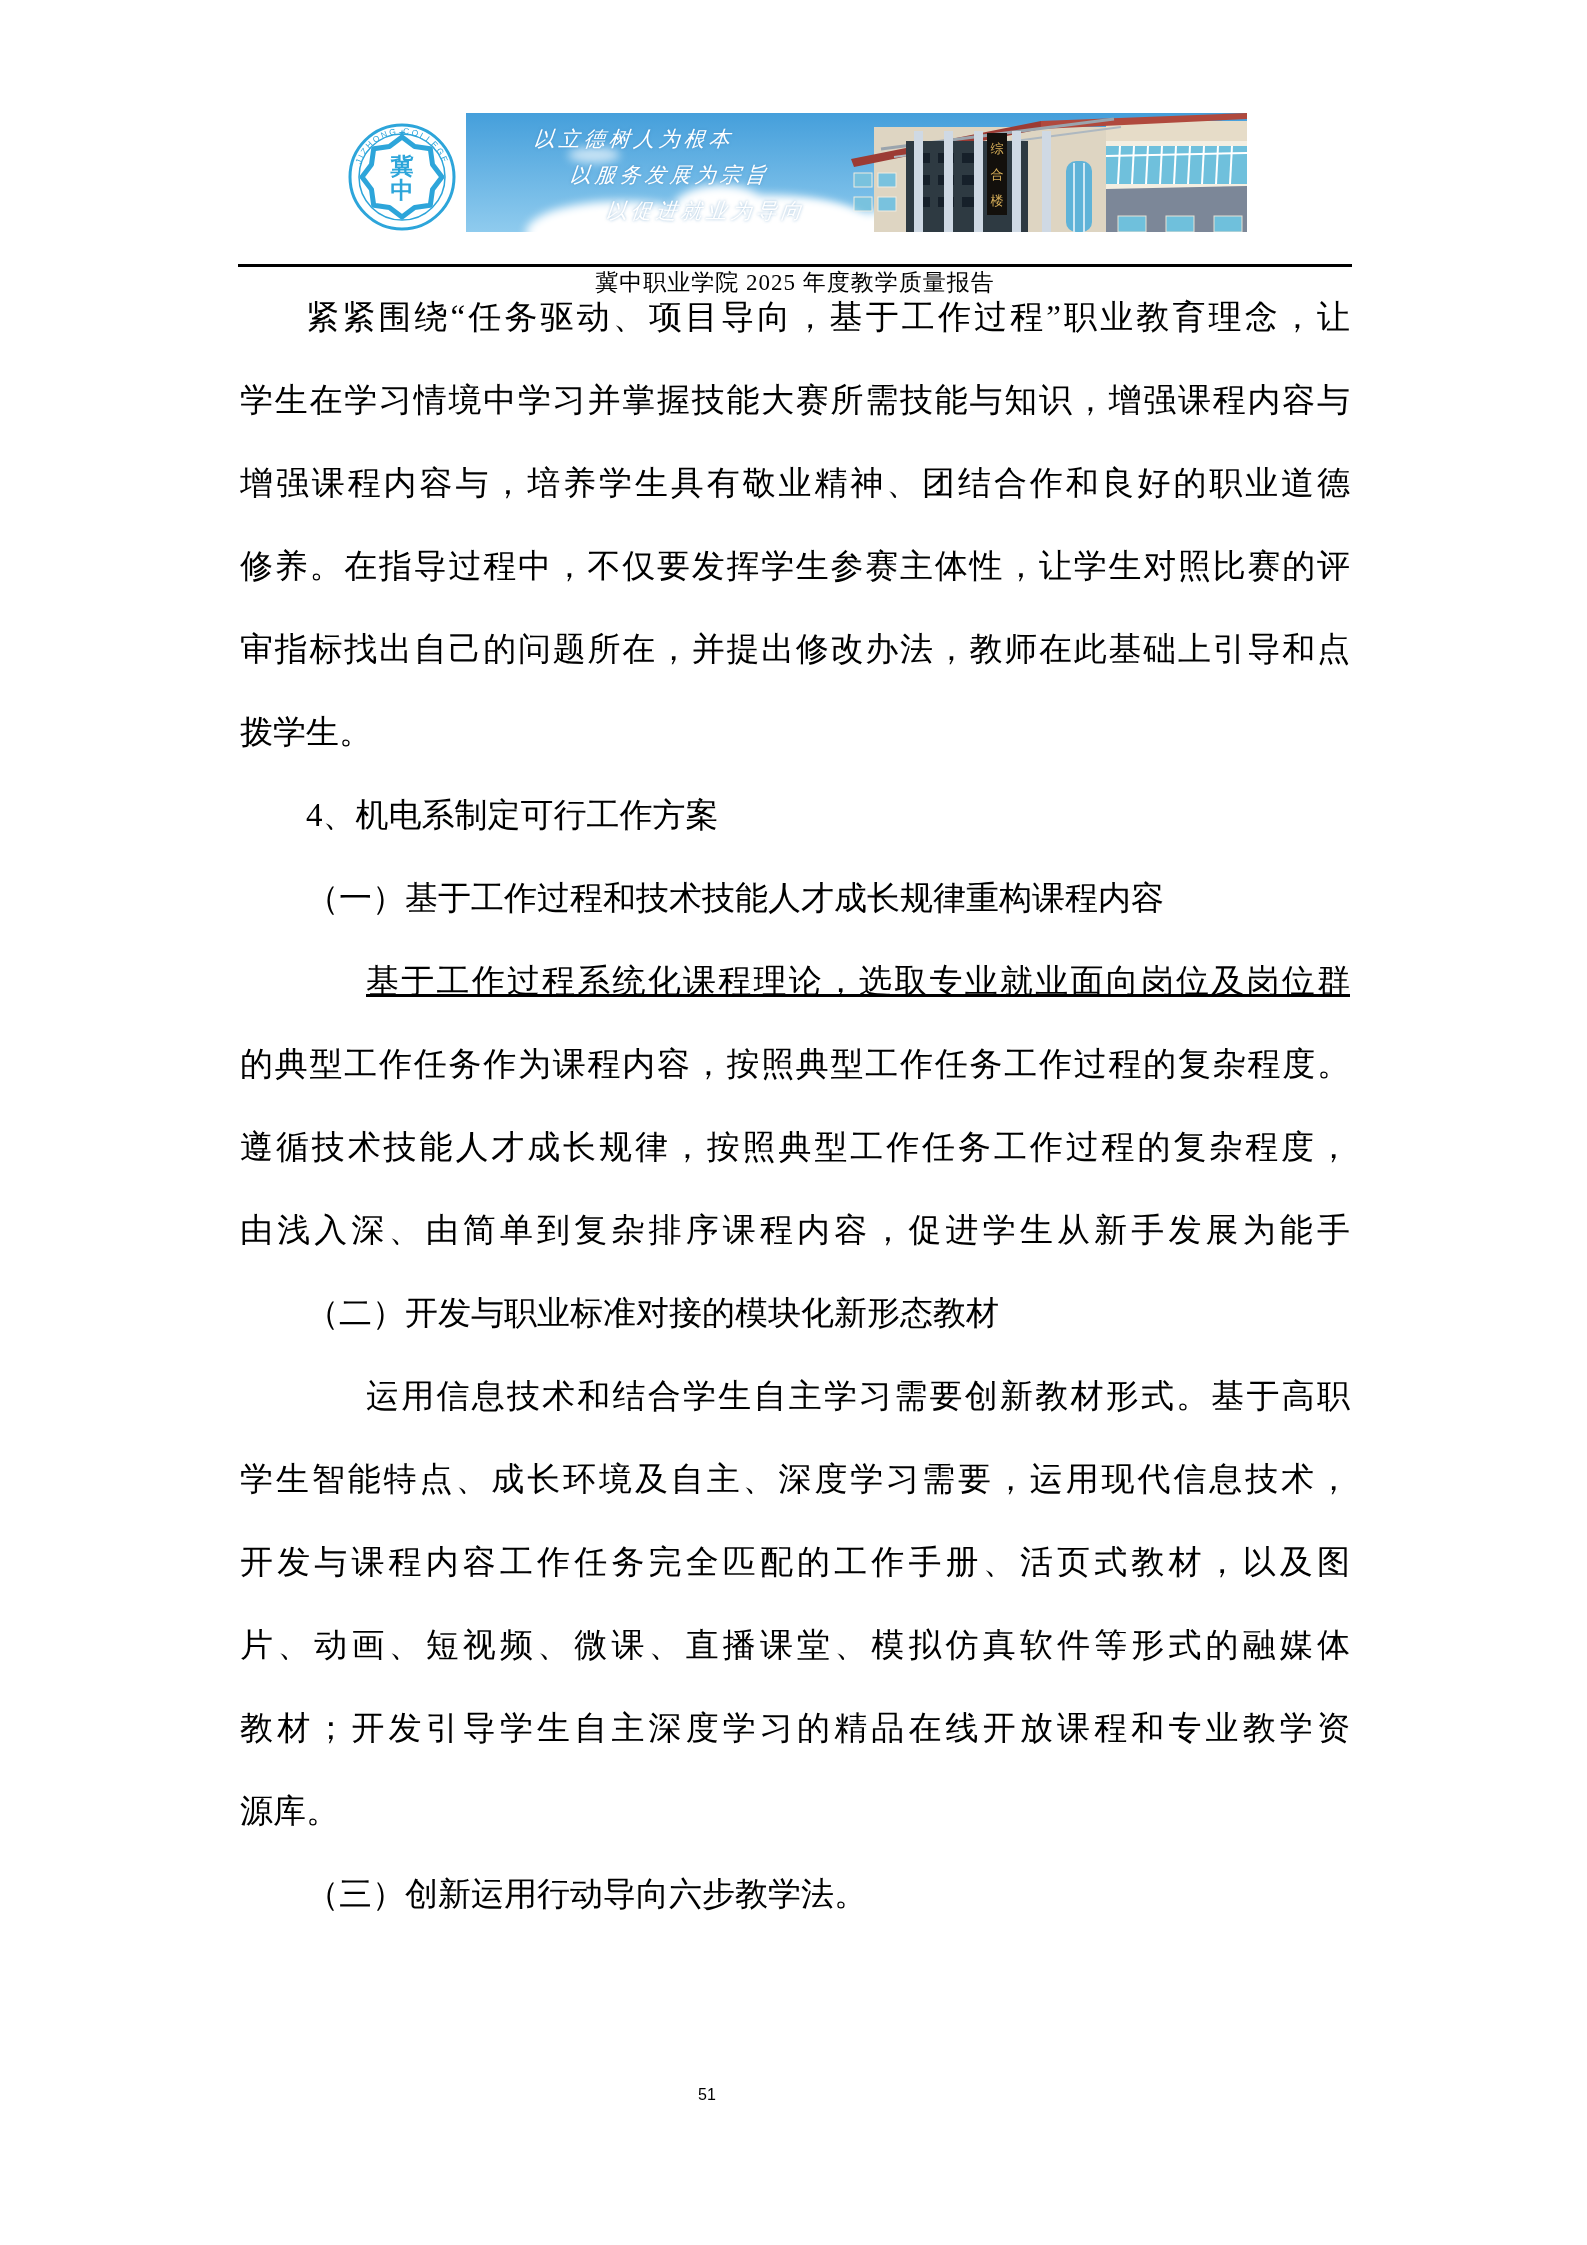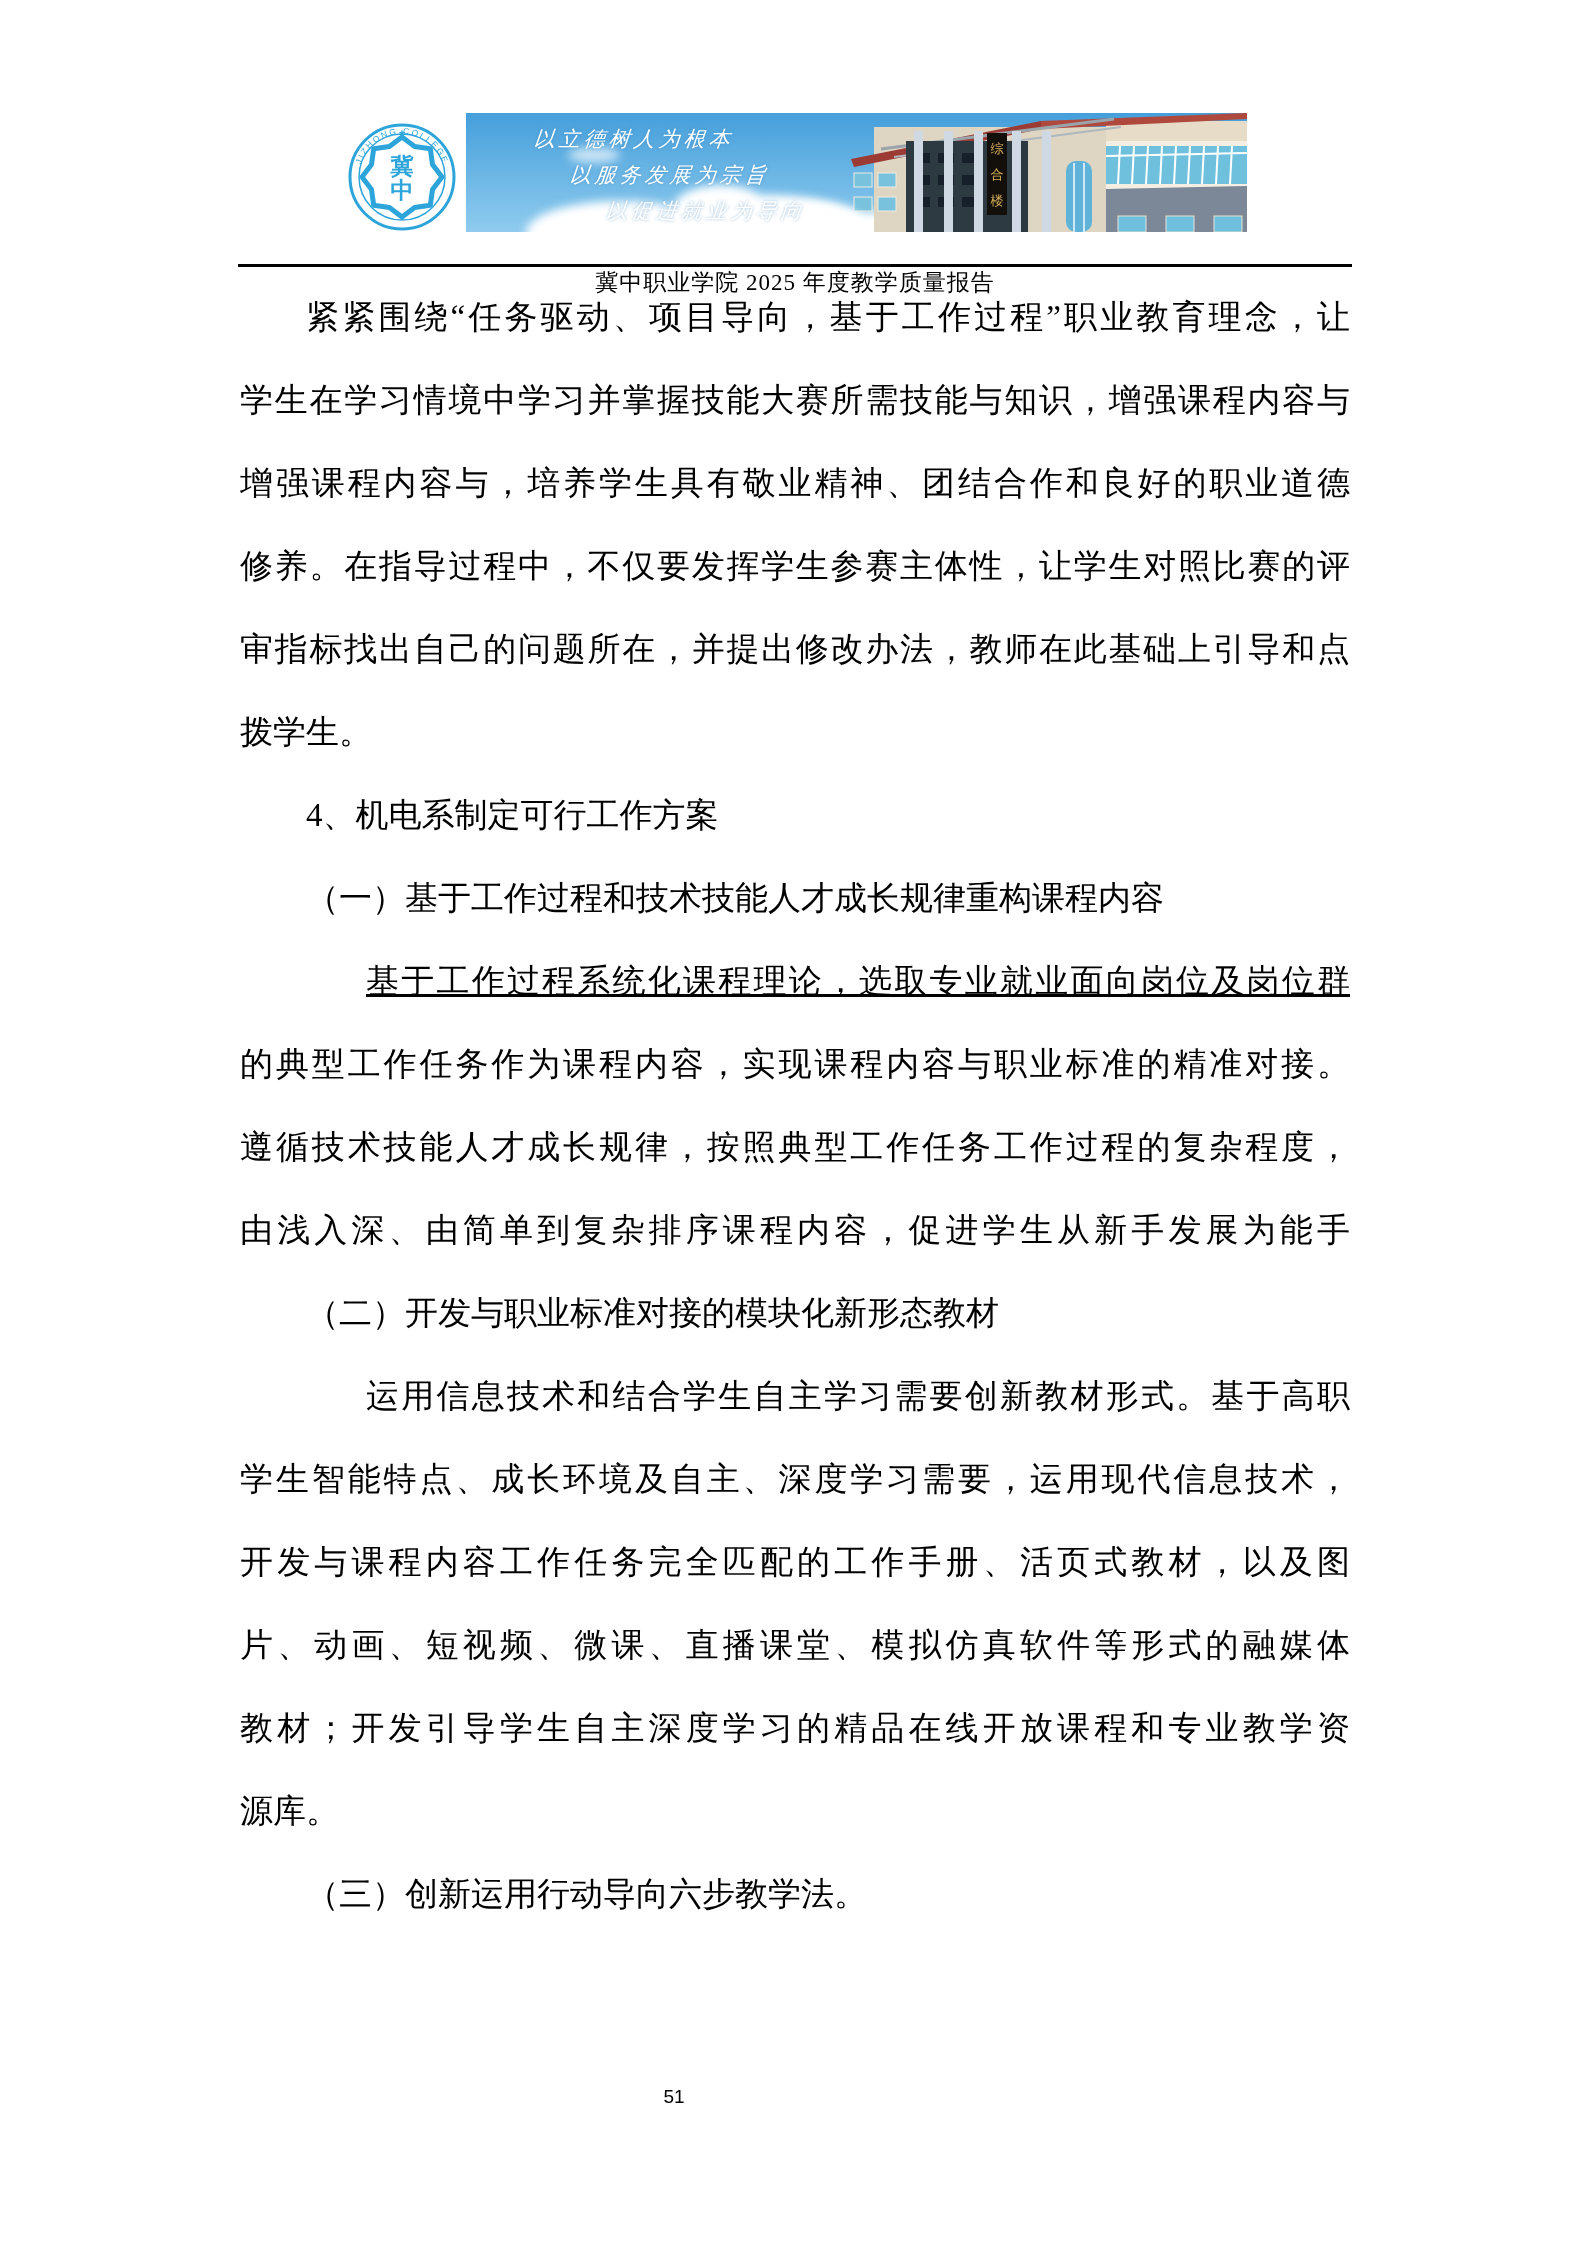--- a/index.html
+++ b/index.html
@@ -23,21 +23,21 @@
                 text-align:center;font-size:23px;line-height:30px;letter-spacing:1px;margin-top:34px;}
   .header-rule{position:absolute;left:238px;top:264px;width:1114px;height:3px;background:#000;}
 
   
   .body-text{position:absolute;left:240px;top:276px;width:1110px;}
   .bline{height:83px;line-height:83px;font-size:33px;text-align:left;}
   .bline.j{text-align:justify;text-align-last:justify;text-justify:inter-character;}
 
   
   .page-number{position:absolute;left:0;top:2086px;width:1348px;text-align:center;
-               font-size:19px;font-family:"Liberation Sans","DejaVu Sans",sans-serif;}
+               font-size:16px;font-family:"Liberation Sans","DejaVu Sans",sans-serif;padding-left:33px;}
 </style>
 </head>
 <body>
 
 <div class="page">
 
   <svg class="emblem" viewBox="0 0 122 114">
     <circle cx="61" cy="57" r="52" fill="#ffffff" stroke="#2da5da" stroke-width="3"></circle>
     <circle cx="61" cy="57" r="43" fill="#ffffff" stroke="#2da5da" stroke-width="1.5"></circle>
     <path id="arcTop" d="M 18,57 A 43,43 0 0 1 104,57" fill="none"></path>
@@ -159,21 +159,21 @@
   <div class="body-text">
       <div class="bline j" style="padding-left: 66px;">紧紧围绕“任务驱动、项目导向，基于工作过程”职业教育理念，让</div>
       <div class="bline j">学生在学习情境中学习并掌握技能大赛所需技能与知识，增强课程内容与</div>
       <div class="bline j">增强课程内容与，培养学生具有敬业精神、团结合作和良好的职业道德</div>
       <div class="bline j">修养。在指导过程中，不仅要发挥学生参赛主体性，让学生对照比赛的评</div>
       <div class="bline j">审指标找出自己的问题所在，并提出修改办法，教师在此基础上引导和点</div>
       <div class="bline">拨学生。</div>
       <div class="bline" style="padding-left: 66px;">4、机电系制定可行工作方案</div>
       <div class="bline" style="padding-left: 66px;">（一）基于工作过程和技术技能人才成长规律重构课程内容</div>
       <div class="bline j" style="padding-left: 126px; text-decoration: underline;">基于工作过程系统化课程理论，选取专业就业面向岗位及岗位群</div>
-      <div class="bline j">的典型工作任务作为课程内容，实现课程内容与职业标准的精准对接。</div>
+      <div class="bline j">的典型工作任务作为课程内容，按照典型工作任务工作过程的复杂程度。</div>
       <div class="bline j">遵循技术技能人才成长规律，按照典型工作任务工作过程的复杂程度，</div>
       <div class="bline j">由浅入深、由简单到复杂排序课程内容，促进学生从新手发展为能手</div>
       <div class="bline" style="padding-left: 66px;">（二）开发与职业标准对接的模块化新形态教材</div>
       <div class="bline j" style="padding-left: 126px;">运用信息技术和结合学生自主学习需要创新教材形式。基于高职</div>
       <div class="bline j">学生智能特点、成长环境及自主、深度学习需要，运用现代信息技术，</div>
       <div class="bline j">开发与课程内容工作任务完全匹配的工作手册、活页式教材，以及图</div>
       <div class="bline j">片、动画、短视频、微课、直播课堂、模拟仿真软件等形式的融媒体</div>
       <div class="bline j">教材；开发引导学生自主深度学习的精品在线开放课程和专业教学资</div>
       <div class="bline">源库。</div>
       <div class="bline" style="padding-left: 66px;">（三）创新运用行动导向六步教学法。</div>

